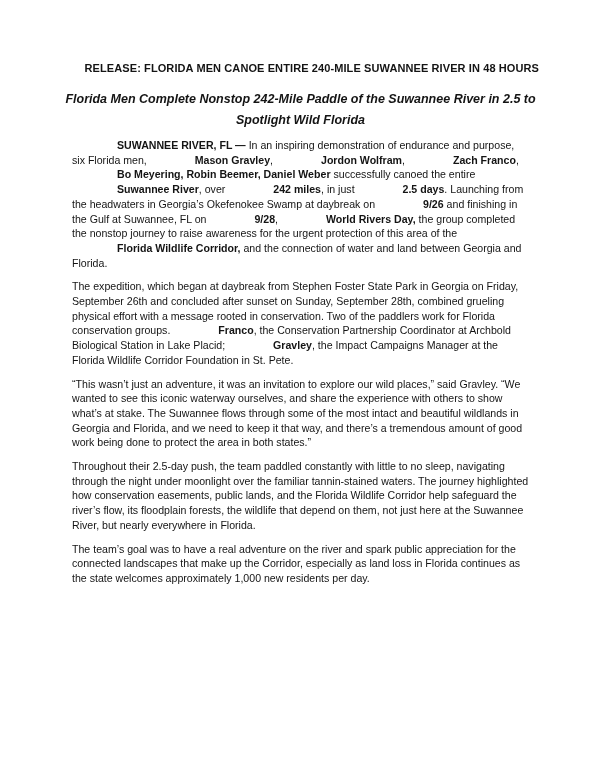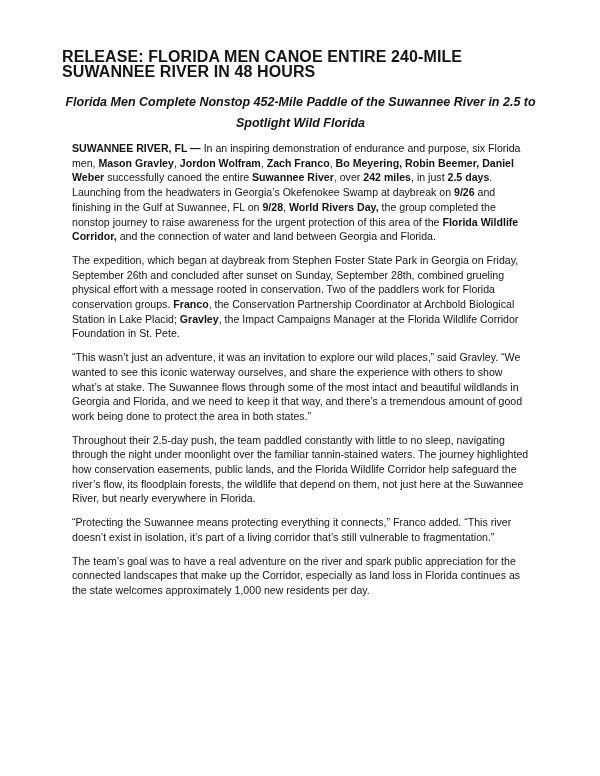--- a/index.html
+++ b/index.html
@@ -9,25 +9,25 @@
     background: #ffffff;
     color: #141414;
     font-family: "Liberation Sans", sans-serif;
     overflow: hidden;
     -webkit-font-smoothing: antialiased;
   }
   .doc {
     padding: 49px 71px 0 72px;
   }
   .doc-header {
-    font-size: 16px;
+    font-size: 11px;
     font-weight: bold;
-    text-align: left;
+    text-align: right;
     line-height: 15px;
-    margin: 0 -10px;
+    margin: 12px -10px;
     letter-spacing: 0.1px;
   }
   .release-line {
     font-size: 11px;
     font-weight: bold;
     text-align: center;
     line-height: 15px;
     margin: 32px 0 0 0;
   }
   .doc-title {
@@ -38,32 +38,31 @@
     line-height: 21px;
     margin: 13px -10px 0 -10px;
   }
   .body-text { margin: 0; }
   .para {
     font-size: 10.6px;
     line-height: 14.7px;
     margin: 9px 0 0 0;
   }
   .para.first { margin-top: 7px; }
-  .para b { font-weight: bold; }
+  .para b { font-weight: bold; margin-left: 45px; }
 </style>
 </head>
 <body>
 
 <div class="doc">
   <div class="doc-header">RELEASE: FLORIDA MEN CANOE ENTIRE 240-MILE SUWANNEE RIVER IN 48 HOURS</div>
 
 
-  <div class="doc-title">Florida Men Complete Nonstop 452-Mile Paddle of the Suwannee River in 2.5 to Spotlight Wild Florida</div>
+  <div class="doc-title">Florida Men Complete Nonstop 242-Mile Paddle of the Suwannee River in 2.5 to Spotlight Wild Florida</div>
 
   <div class="body-text">
     <p class="para first"><b>SUWANNEE RIVER, FL — </b><span>In an inspiring demonstration of endurance and purpose, six Florida men, </span><b>Mason Gravley</b><span>, </span><b>Jordon Wolfram</b><span>, </span><b>Zach Franco</b><span>, </span><b>Bo Meyering, Robin Beemer, Daniel Weber</b><span> successfully canoed the entire </span><b>Suwannee River</b><span>, over </span><b>242 miles</b><span>, in just </span><b>2.5 days</b><span>. Launching from the headwaters in Georgia’s Okefenokee Swamp at daybreak on </span><b>9/26</b><span> and finishing in the Gulf at Suwannee, FL on </span><b>9/28</b><span>, </span><b>World Rivers Day,</b><span> the group completed the nonstop journey to raise awareness for the urgent protection of this area of the </span><b>Florida Wildlife Corridor,</b><span> and the connection of water and land between Georgia and Florida.</span></p>
     <p class="para"><span>The expedition, which began at daybreak from Stephen Foster State Park in Georgia on Friday, September 26th and concluded after sunset on Sunday, September 28th, combined grueling physical effort with a message rooted in conservation. Two of the paddlers work for Florida conservation groups. </span><b>Franco</b><span>, the Conservation Partnership Coordinator at Archbold Biological Station in Lake Placid; </span><b>Gravley</b><span>, the Impact Campaigns Manager at the Florida Wildlife Corridor Foundation in St. Pete.</span></p>
     <p class="para"><span>“This wasn’t just an adventure, it was an invitation to explore our wild places,” said Gravley. “We wanted to see this iconic waterway ourselves, and share the experience with others to show what’s at stake. The Suwannee flows through some of the most intact and beautiful wildlands in Georgia and Florida, and we need to keep it that way, and there’s a tremendous amount of good work being done to protect the area in both states.”</span></p>
     <p class="para"><span>Throughout their 2.5-day push, the team paddled constantly with little to no sleep, navigating through the night under moonlight over the familiar tannin-stained waters. The journey highlighted how conservation easements, public lands, and the Florida Wildlife Corridor help safeguard the river’s flow, its floodplain forests, the wildlife that depend on them, not just here at the Suwannee River, but nearly everywhere in Florida.</span></p>
-    <p class="para"><span>“Protecting the Suwannee means protecting everything it connects,” Franco added. “This river doesn’t exist in isolation, it’s part of a living corridor that’s still vulnerable to fragmentation.”</span></p>
     <p class="para"><span>The team’s goal was to have a real adventure on the river and spark public appreciation for the connected landscapes that make up the Corridor, especially as land loss in Florida continues as the state welcomes approximately 1,000 new residents per day.</span></p>
   </div>
 </div>
 
 </body></html>

